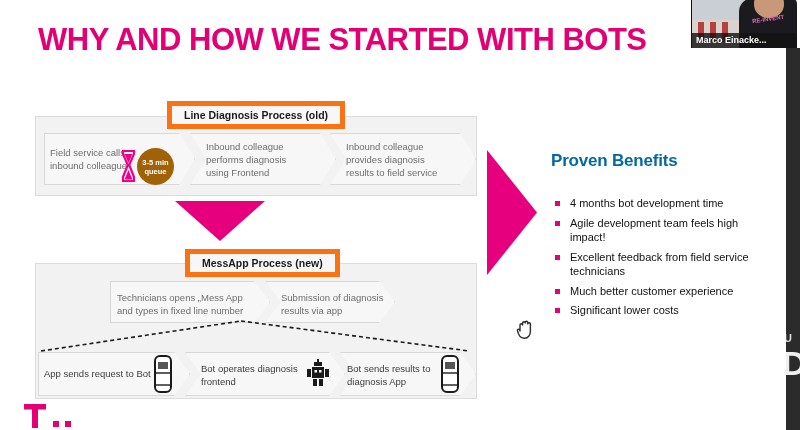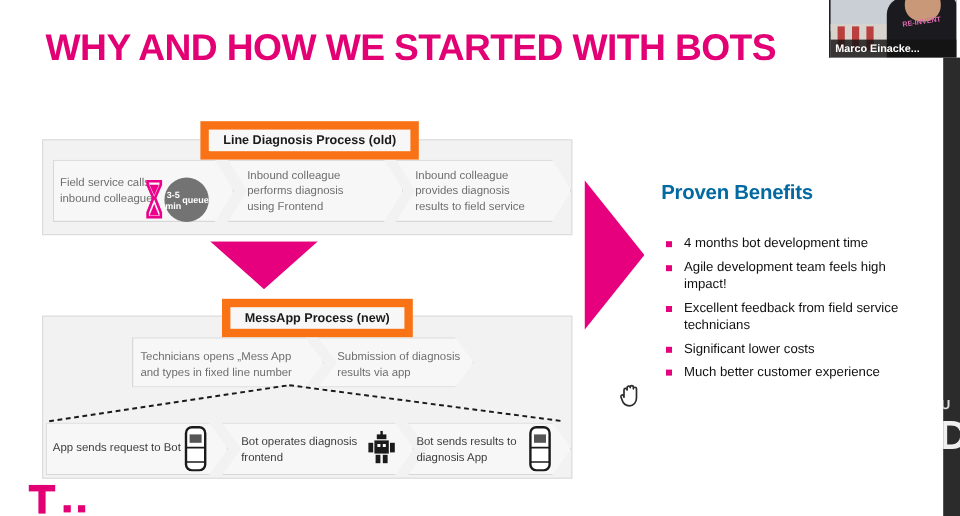--- a/index.html
+++ b/index.html
@@ -18,21 +18,21 @@
     font-size:31px;font-weight:bold;letter-spacing:-0.5px;
     color:#e20074;white-space:nowrap;
     font-family:"Liberation Sans","DejaVu Sans",sans-serif;
   }
 
   
   .panel{
     position:absolute;background:#f2f2f2;border:1px solid #dcdcdc;
   }
   .panel-title{
-    position:absolute;background:#f7f7f7;border:7px solid #f97316;
+    position:absolute;background:#f7f7f7;border:5px solid #f97316;
     font-size:10.5px;font-weight:bold;color:#1a1a1a;
     padding:3px 12px;white-space:nowrap;z-index:6;
     font-family:"Liberation Sans","DejaVu Sans",sans-serif;
   }
 
   
   .chev{
     position:absolute;background:#f7f7f7;
     border:1px solid #d8d8d8;
     box-sizing:border-box;
@@ -55,24 +55,24 @@
   }
   #right-arrow{
     position:absolute;left:487px;top:150px;width:50px;height:125px;
     background:#e6007e;
     clip-path:polygon(0 0,100% 50%,0 100%);
   }
 
   
   #queue-badge{
     position:absolute;left:137px;top:148px;width:37px;height:37px;
-    border-radius:50%;background:#737373;color:#fff;
+    border-radius:50%;background:#a16207;color:#fff;
     font-size:7.5px;line-height:9px;font-weight:bold;
-    display:flex;flex-direction:row;align-items:center;justify-content:center;
-    text-align:center;z-index:5;
+    display:flex;flex-direction:column;align-items:center;justify-content:center;
+    z-index:5;
   }
   #hourglass{position:absolute;left:121px;top:150px;width:15px;height:33px;z-index:5;}
 
   
   #benefits{position:absolute;left:551px;top:151px;width:215px;}
   #benefits h2{
     margin:0 0 25px 0;font-size:17px;font-weight:bold;color:#0369a1;
     letter-spacing:-0.2px;
   }
   .bullet-row{display:flex;align-items:flex-start;margin-bottom:5px;}
@@ -232,25 +232,25 @@
     <div class="bullet-row">
       <div class="bullet-sq"></div>
       <div class="bullet-txt">Agile development team feels high impact!</div>
     </div>
     <div class="bullet-row">
       <div class="bullet-sq"></div>
       <div class="bullet-txt">Excellent feedback from field service technicians</div>
     </div>
     <div class="bullet-row">
       <div class="bullet-sq"></div>
+      <div class="bullet-txt">Much better customer experience</div>
+    </div>
+    <div class="bullet-row">
+      <div class="bullet-sq"></div>
       <div class="bullet-txt">Significant lower costs</div>
-    </div>
-    <div class="bullet-row">
-      <div class="bullet-sq"></div>
-      <div class="bullet-txt">Much better customer experience</div>
     </div>
   </div>
 
   <svg id="tlogo" viewBox="0 0 56 26">
     <rect x="2" y="0" width="22" height="5.5" fill="#e20074"></rect>
     <rect x="10" y="0" width="6" height="24" fill="#e20074"></rect>
     <rect x="31" y="17" width="6" height="6" fill="#e20074"></rect>
     <rect x="43" y="17" width="6" height="6" fill="#e20074"></rect>
   </svg>
 

